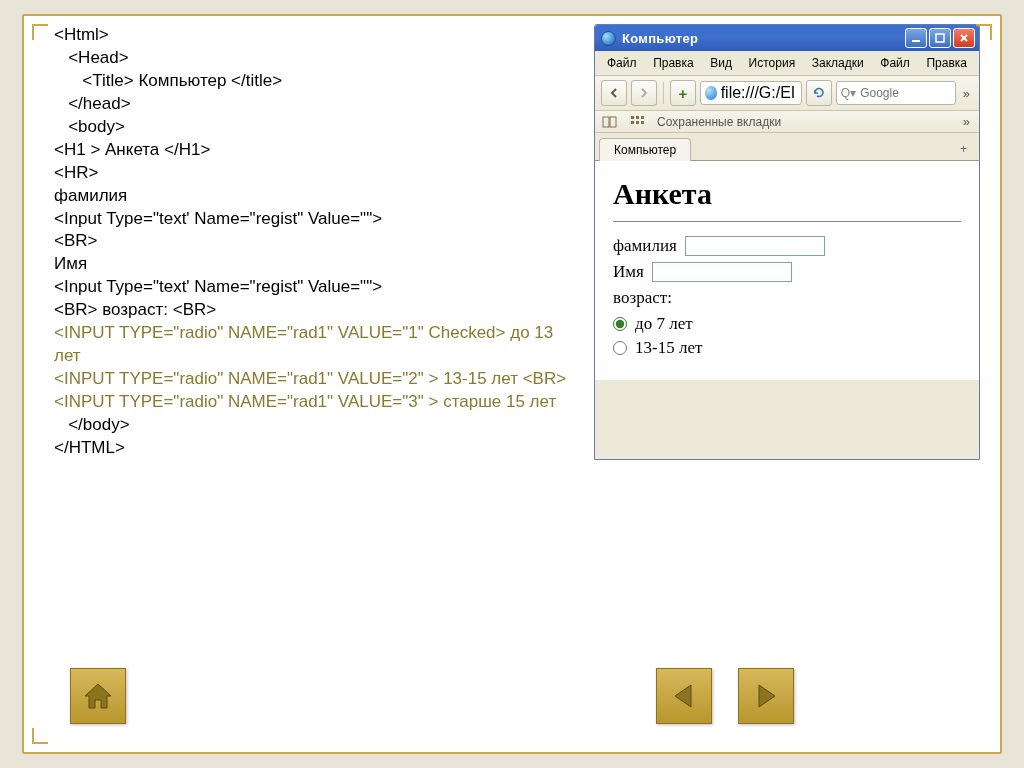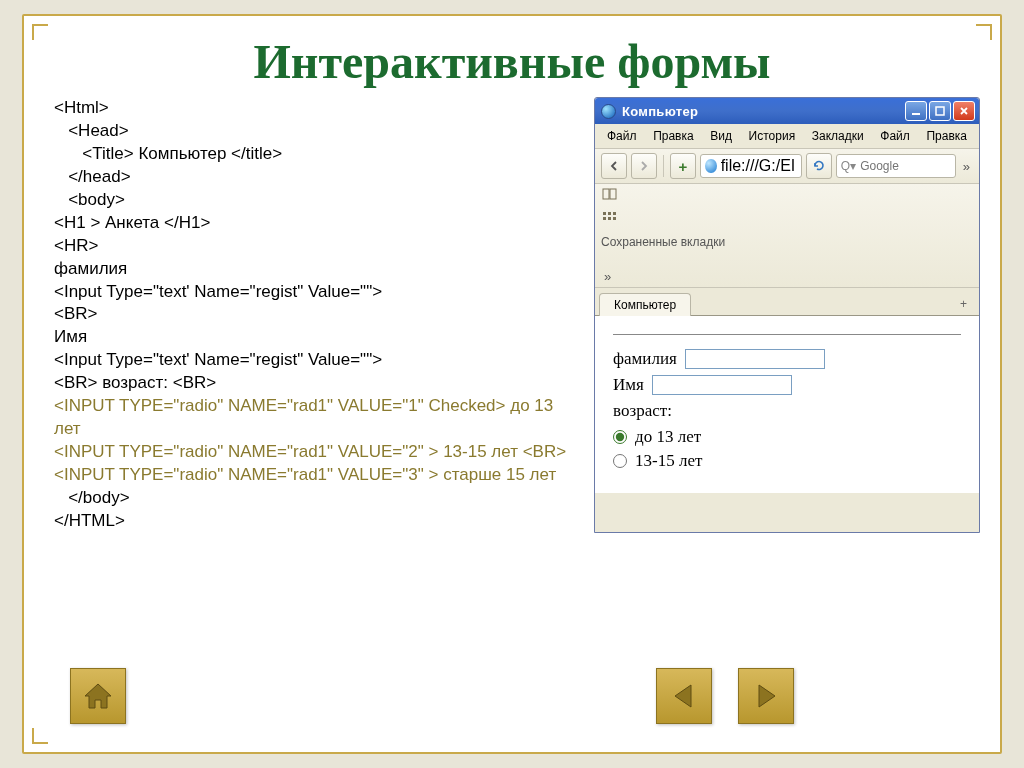--- a/index.html
+++ b/index.html
@@ -135,26 +135,26 @@
     color: #888;
   }
   .search input {
     border: none; outline: none; font-size: 12px; width: 100%;
     color: #888; 
     font-family: Tahoma, Arial, sans-serif;
   }
   .chev { color: #585858; font-size: 13px; padding: 0 3px; }
 
   .toolbar2 {
-    display: flex; align-items: flex-start;
+    display: flex; align-items: flex-end;
     padding: 3px 6px;
     gap: 10px;
     border-bottom: 1px solid #c9c6b8;
     background: linear-gradient(#f6f4ea, #ece9d8);
-    font-size: 12px; color: #555; flex-direction: column;
+    font-size: 12px; color: #555;
   }
   .tb2-icon { width: 18px; height: 14px; display: inline-flex; align-items: center; justify-content: center; }
 
   .tabbar {
     display: flex; align-items: flex-end;
     padding: 4px 4px 0 4px;
     background: #ece9d8;
     border-bottom: 1px solid #9a9786;
   }
   .tab {
@@ -204,21 +204,20 @@
 </style>
 </head>
 <body>
 
 <div class="slide">
   <div class="slide-inner">
     <span class="corner tl"></span>
     <span class="corner tr"></span>
     <span class="corner bl"></span>
 
-    <div class="title">Интерактивные формы</div>
 
     <div class="content">
       <div class="code-col"><span>&lt;Html&gt;
    &lt;Head&gt;
       &lt;Title&gt; Компьютер &lt;/title&gt;
    &lt;/head&gt;
    &lt;body&gt;
 &lt;H1 &gt; Анкета &lt;/H1&gt;
 &lt;HR&gt;
 фамилия
@@ -322,35 +321,36 @@
           <span class="chev">»</span>
         </div>
 
         <div class="tabbar">
           <div class="tab">Компьютер</div>
           <div class="spacer"></div>
           <div class="plus">+</div>
         </div>
 
         <div class="page">
+          <h1>Анкета</h1>
           <hr>
           <div class="row">
             <span>фамилия</span>
             <input type="text" style="">
           </div>
           <div class="row">
             <span>Имя</span>
             <input type="text" style="">
           </div>
           <div class="row">
             <span>возраст:</span>
           </div>
           <div class="radio-row">
             <input type="radio" name="rad1" checked="" style="">
-            <span>до 13 лет</span>
+            <span>до 7 лет</span>
           </div>
           <div class="radio-row">
             <input type="radio" name="rad1" style="">
             <span>13-15 лет</span>
           </div>
         </div>
       </div>
     </div>
 
     <div class="nav-btns">

